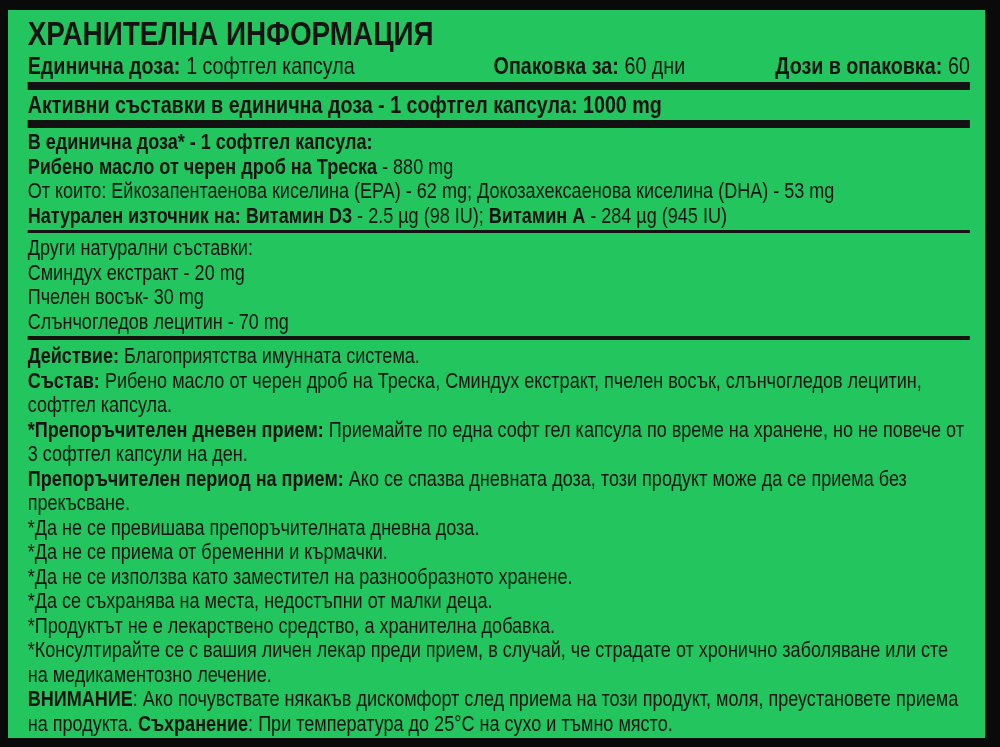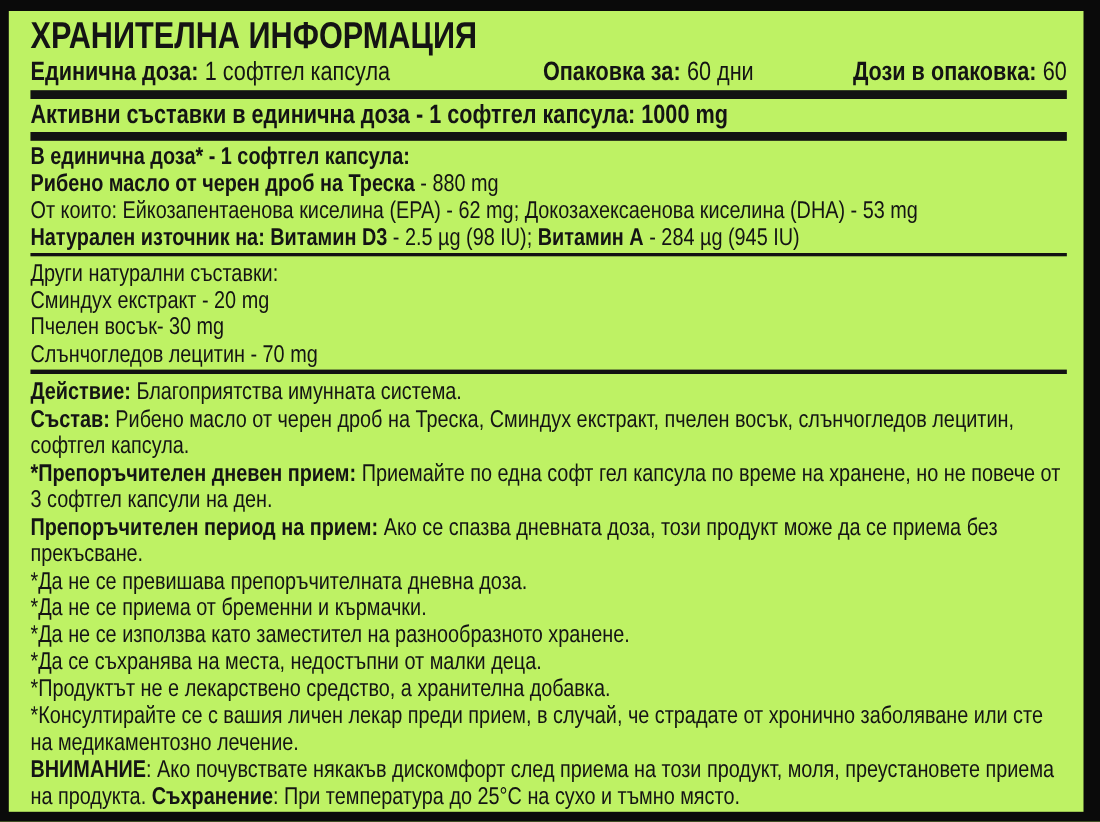--- a/index.html
+++ b/index.html
@@ -6,21 +6,21 @@
   body {
     width: 1000px; height: 747px;
     background: #0a0a0a;
     position: relative;
     font-family: "Liberation Sans", sans-serif;
     overflow: hidden;
   }
   .label {
     position: absolute;
     left: 8px; top: 10px; right: 15px; bottom: 9px;
-    background: #bef264;
+    background: #22c55e;
     overflow: hidden;
   }
   
   .content {
     width: 1191px;
     transform: scaleX(0.82);
     transform-origin: 0 0;
     box-sizing: border-box;
     padding: 2px 18px 0 24px;
     color: #141414;

